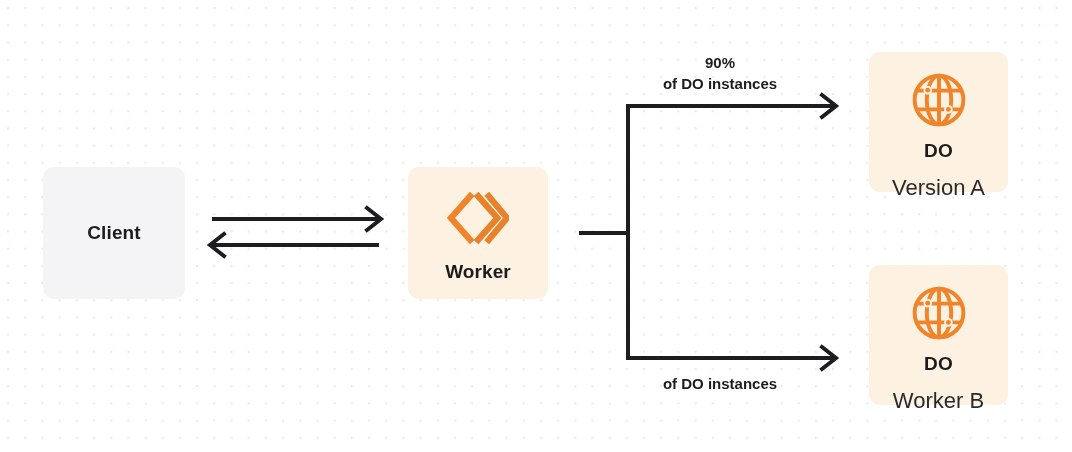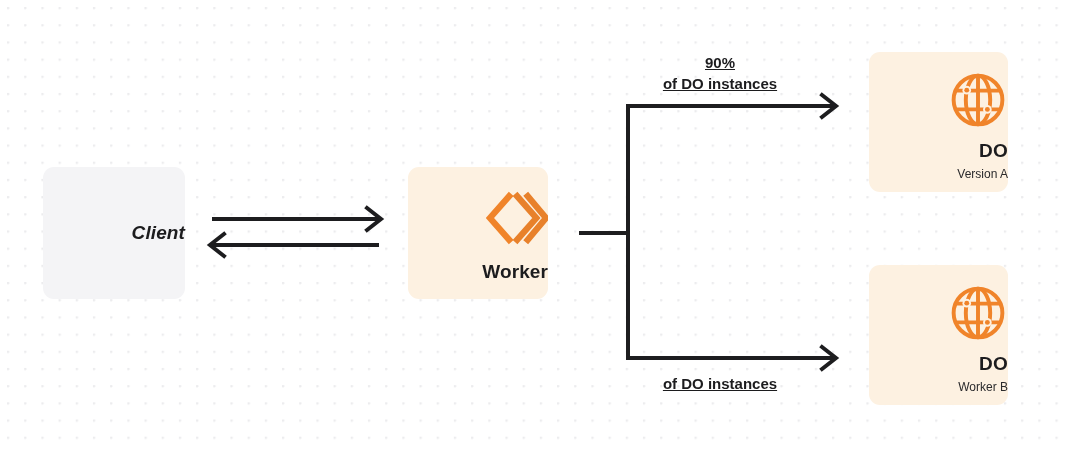--- a/index.html
+++ b/index.html
@@ -23,39 +23,38 @@
     background-image: radial-gradient(circle at 1px 1px, #ececee 1.25px, rgba(255,255,255,0) 1.6px);
     background-size: 17.2px 17.2px;
     background-position: 7px 7px;
   }
 
   .node {
     position: absolute;
     box-sizing: border-box;
     display: flex;
     flex-direction: column;
-    align-items: flex-end;
+    align-items: center;
     justify-content: center;
     border-radius: 11px;
   }
 
   
   #client-node {
     left: 43px;
     top: 167px;
     width: 142px;
     height: 132px;
     background-color: #f4f4f6;
   }
   #client-node .node-title {
     font-size: 19px;
     font-weight: 700;
     color: #1c1c1e;
     letter-spacing: 0.1px;
-    font-style: italic;
   }
 
   
   #worker-node {
     left: 408px;
     top: 167px;
     width: 140px;
     height: 132px;
     background-color: #fdf1e1;
     justify-content: flex-start;
@@ -86,24 +85,24 @@
   #do-node-a { top: 52px; }
   #do-node-b { top: 265px; }
   .do-node .node-title {
     font-size: 19px;
     font-weight: 700;
     color: #1c1c1e;
     margin-top: 10px;
     letter-spacing: 0.2px;
   }
   .do-node .node-subtitle {
-    font-size: 12px;
+    font-size: 22px;
     font-weight: 400;
     color: #2a2a2c;
-    margin-top: 5px;
+    margin-top: 13px;
   }
   .globe-glyph {
     width: 60px;
     height: 60px;
     display: block;
   }
 
   
   #connector-layer {
     position: absolute;
@@ -116,21 +115,20 @@
 
   
   .edge-label {
     position: absolute;
     text-align: center;
     font-size: 15px;
     font-weight: 700;
     color: #1c1c1e;
     line-height: 1.42;
     white-space: nowrap;
-    text-decoration: underline;
   }
   #label-top {
     left: 600px;
     top: 52px;
     width: 240px;
   }
   #label-bottom {
     left: 600px;
     top: 373px;
     width: 240px;

